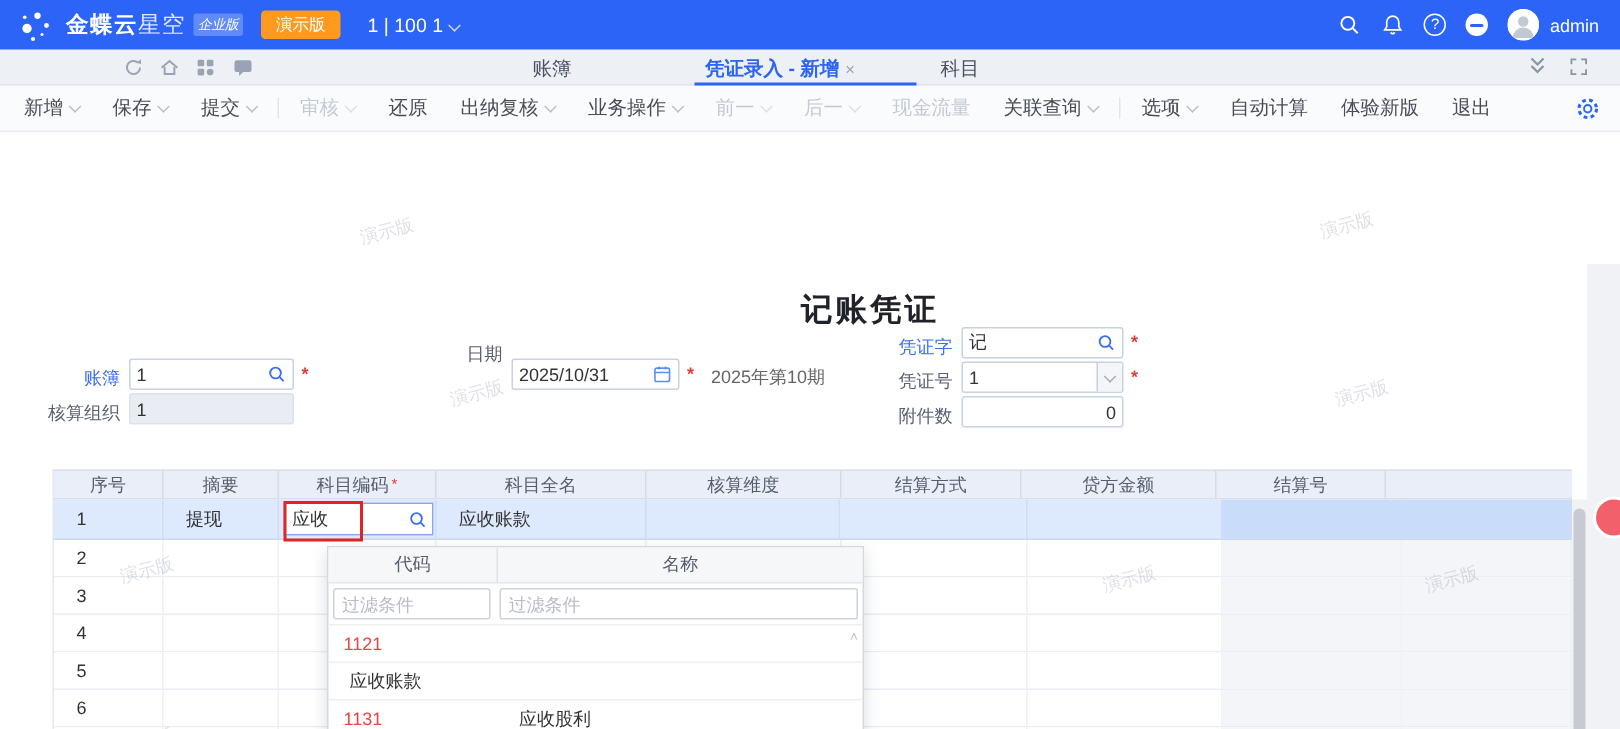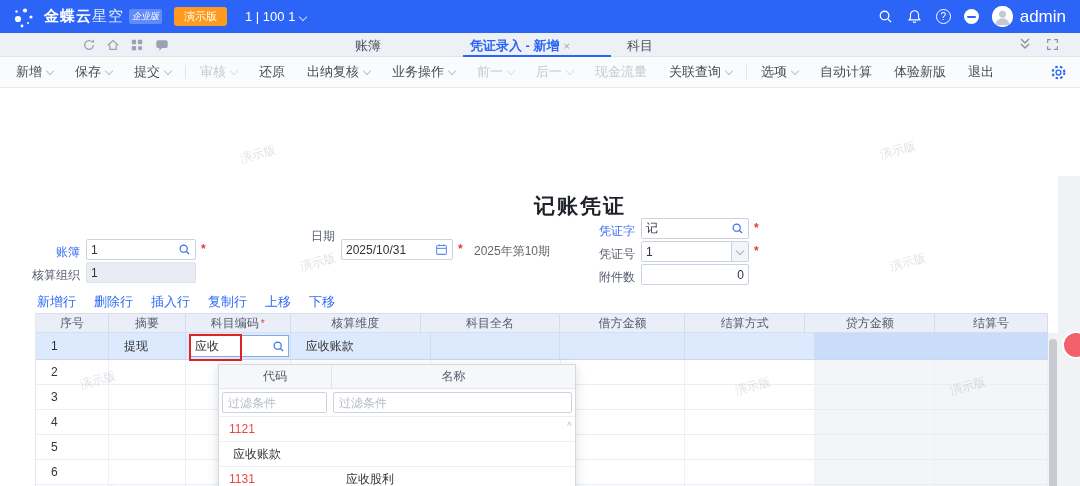--- a/index.html
+++ b/index.html
@@ -15,21 +15,21 @@
   .brand .b2 { font-weight:normal; opacity:.85; }
   .edition { margin-left:5px; font-size:9px; background:rgba(255,255,255,.25); border-radius:2px; padding:1px 3px; font-style:italic;}
   .demo-badge { margin-left:12px; background:#fe9b1e; color:#fff; font-size:11px; padding:2px 10px; border-radius:3px; }
   .org-switch { margin-left:18px; font-size:13px; display:flex; align-items:center; }
   .topbar-right { position:absolute; right:14px; top:0; height:33px; display:flex; align-items:center; gap:13px; }
   .tb-ic { width:16px; height:16px; color:#fff; display:flex; align-items:center; justify-content:center;}
   .help-circ { width:15px; height:15px; border:1.2px solid #fff; border-radius:50%; font-size:10px; display:flex; align-items:center; justify-content:center;}
   .minus-circ { width:15px; height:15px; background:#fff; border-radius:50%; position:relative;}
   .minus-circ::after { content:""; position:absolute; left:3px; right:3px; top:6.5px; height:2px; background:#2b64f6; border-radius:1px;}
   .avatar { width:21px; height:21px; border-radius:50%; overflow:hidden; background:#fff; }
-  .uname { font-size:17px; margin-left:-6px;}
+  .uname { font-size:12px; margin-left:-6px;}
   
   .tabbar { position:absolute; left:0; top:33px; right:0; height:24px; background:#edf0f5; border-bottom:1px solid #e2e6ec; z-index:19;}
   .tb-icon { position:absolute; top:5px; width:14px; height:14px; color:#9aa3b5;}
   .tab { position:absolute; top:4px; font-size:13px; color:#4a5160; }
   .tab.active { color:#2b64f6; font-weight:bold; }
   .tab-close { color:#9aa3b5; font-weight:normal; font-size:11px; margin-left:4px;}
   .tab-underline { position:absolute; left:463px; top:22px; width:148px; height:2px; background:#2b64f6;}
   .chev { display:inline-block; width:6px; height:6px; border-right:1.3px solid currentColor; border-bottom:1.3px solid currentColor; transform:rotate(45deg); margin-left:5px; vertical-align:2px; opacity:.75;}
   .chev.white { border-color:#fff; }
   
@@ -275,40 +275,31 @@
           <span class="chev" style="border-color:#8d95a5"></span>
         </span>
     </div>
     <span class="req" style="left:754px; top:156px;">*</span>
 
     <span class="flabel" style="left:590px; top:181px; width:45px;">附件数</span>
     <div class="fbox" style="left:641px; top:176px; width:108px; justify-content:flex-end;">
       <span>0</span>
     </div>
 
-    <div class="row-actions">
-      <span>新增行</span>
-      <span>删除行</span>
-      <span>插入行</span>
-      <span>复制行</span>
-      <span>上移</span>
-      <span>下移</span>
-    </div>
 
     <div class="gridwrap">
       <div class="ghead">
         <div class="hc w0">序号</div>
         <div class="hc w1">摘要</div>
         <div class="hc w2">
             <span>科目编码</span>
             <sup>*</sup>
           </div>
+        <div class="hc w3">科目全名</div>
         <div class="hc w4">核算维度</div>
-        <div class="hc w3">科目全名</div>
-        <div class="hc w5">借方金额</div>
         <div class="hc w7">结算方式</div>
         <div class="hc w6">贷方金额</div>
         <div class="hc w8">结算号</div>
       </div>
       <div class="gbody">
         <div class="grow-r sel">
           <div class="cell w0">1</div>
           <div class="cell w1">提现</div>
           <div class="cell w2 codecell">
             <div class="code-input">

